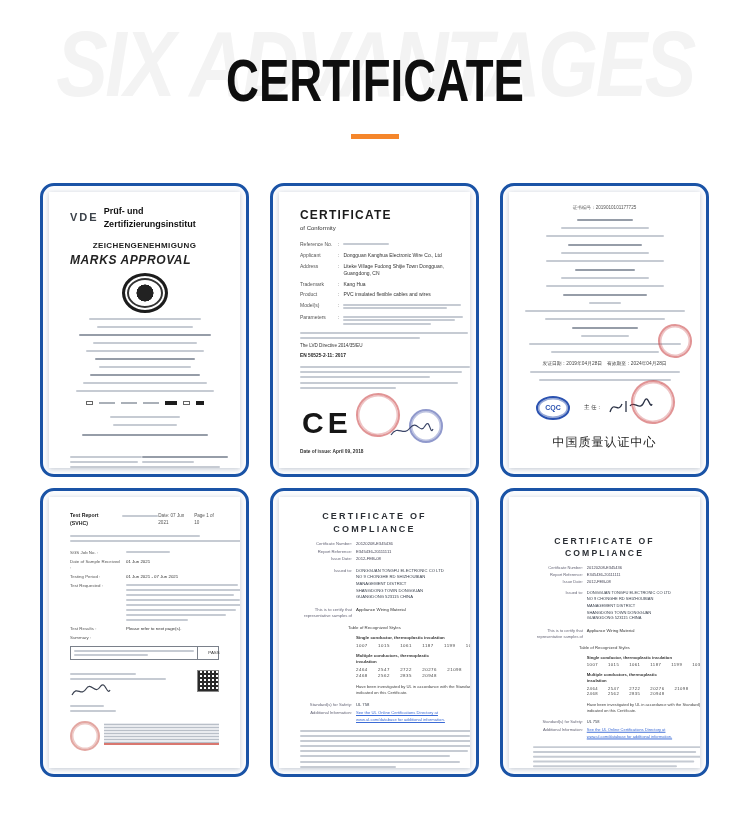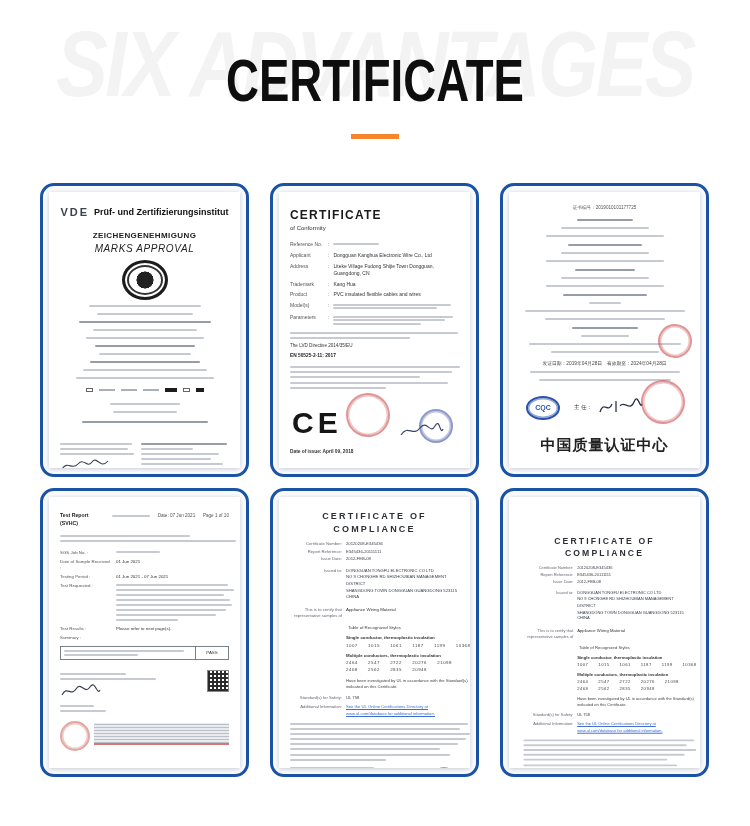--- a/index.html
+++ b/index.html
@@ -12,34 +12,34 @@
     font-size:92px;font-weight:bold;font-style:italic;color:#f3f3f3;white-space:nowrap;letter-spacing:-3px}
   .big-title{position:absolute;top:46px;left:0;width:100%;text-align:center;font-size:60px;font-weight:bold;
     color:#0e0e0e;transform:scaleX(.76);transform-origin:center;letter-spacing:0px}
   .accent{position:absolute;top:134px;left:351px;width:48px;height:5px;background:#F5862B}
 
   
   .grid{position:absolute;top:183px;left:40px;display:grid;grid-template-columns:repeat(3,209px);
     grid-template-rows:294px 289px;column-gap:21px;row-gap:11px}
   .card{border:3px solid #1A53A6;border-radius:14px;background:#fbfcfe;padding:6px;overflow:hidden}
   .paper{position:relative;width:100%;height:100%;background:#fff;box-shadow:0 1px 5px rgba(30,50,80,.25);
-    overflow:hidden;padding:9px 11px;font-size:5px;color:#454a52;line-height:1.45}
+    overflow:hidden;padding:9px 21px;font-size:5px;color:#454a52;line-height:1.45}
 
   
   .bl{display:block;height:2px;background:#c6cbd3;border-radius:1px;margin:3px 0}
   .bld{background:#969da8}
   .cc{display:flex;flex-direction:column;align-items:center}
   .pre{white-space:pre}
 
   
   .vde-top{display:flex;align-items:center;justify-content:center;gap:5px;margin-top:4px}
   .vde-logo{font-size:11px;font-weight:bold;letter-spacing:2px;color:#3c424a}
   .vde-inst{font-size:9px;font-weight:bold;color:#111}
   .vde-h1{text-align:center;font-size:8px;font-weight:bold;color:#222;margin-top:9px;letter-spacing:.4px}
-  .vde-h2{text-align:center;font-size:10px;font-weight:normal;font-style:italic;color:#222;letter-spacing:.6px}
+  .vde-h2{font-size:12px;font-weight:bold;font-style:italic;color:#222;letter-spacing:.6px}
   .vde-stamp{width:46px;height:40px;margin:4px auto 2px;border-radius:50%;border:3px solid #1c1c1c;
     box-shadow:inset 0 0 0 2px #fff,inset 0 0 0 4px #333;background:radial-gradient(circle at 50% 50%,#222 0 32%,transparent 33%)}
   .vde-codes{display:flex;align-items:center;justify-content:center;gap:6px;margin:6px 0 2px}
   .dbar{width:12px;height:4px;background:#1d1d1d}
   .dbox{width:7px;height:4px;border:1px solid #666}
   .ddim{width:16px;height:2px;background:#aab0b8}
   .vde-foot{display:flex;justify-content:space-between;margin-top:14px}
   .vf-left{width:42%;position:relative}
   .vf-right{width:52%}
   .sig{display:block}
@@ -68,21 +68,21 @@
   .ccc-logo{width:26px;height:18px;flex:none;border:1.6px solid #222;border-radius:50%;display:flex;
     align-items:center;justify-content:center;font-size:7px;font-weight:bold;font-style:italic;color:#222;letter-spacing:-1px}
   .ccc-title{font-size:10px;font-weight:bold;color:#1d1d1d;letter-spacing:.5px}
   .ccc-no{text-align:center;font-size:4.6px;color:#555;margin-top:4px}
   .ccc-date{text-align:center;font-size:4.8px;color:#444;margin-top:5px}
   .ccc-bottom{position:relative;height:44px;margin-top:4px}
   .cqc-logo{position:absolute;left:6px;top:8px;width:34px;height:24px;border:2px solid #2b52b0;border-radius:50%;
     box-shadow:inset 0 0 0 1.5px rgba(43,82,176,.5);display:flex;align-items:center;justify-content:center;
     font-size:7px;font-weight:bold;color:#2b52b0}
   .ccc-dir{position:absolute;left:54px;top:16px;font-size:5.5px;color:#333}
-  .ccc-org{text-align:center;font-size:15px;font-weight:bold;color:#222;letter-spacing:1px;margin-top:2px}
+  .ccc-org{text-align:center;font-size:12px;font-weight:normal;color:#222;letter-spacing:1px;margin-top:2px}
 
   
   .sgs-logo{font-size:17px;font-weight:bold;letter-spacing:1px;color:#9aa0a6;margin-top:2px}
   .sgs-head{display:flex;gap:6px;margin-top:6px;font-size:4.6px}
   .sgs-ht{width:46px;flex:none;font-weight:bold;color:#222;font-size:5.2px;line-height:1.5}
   .sgs-meta{flex:1;display:flex;justify-content:space-between;color:#555;padding-top:1px}
   .sgs-fr{display:flex;gap:4px;margin:2.6px 0}
   .sgs-fl{width:52px;flex:none;color:#555;font-size:4.4px}
   .sgs-fv{flex:1;color:#333;font-size:4.4px}
   .sgs-box{display:flex;border:1px solid #7a808a;margin-top:4px}

